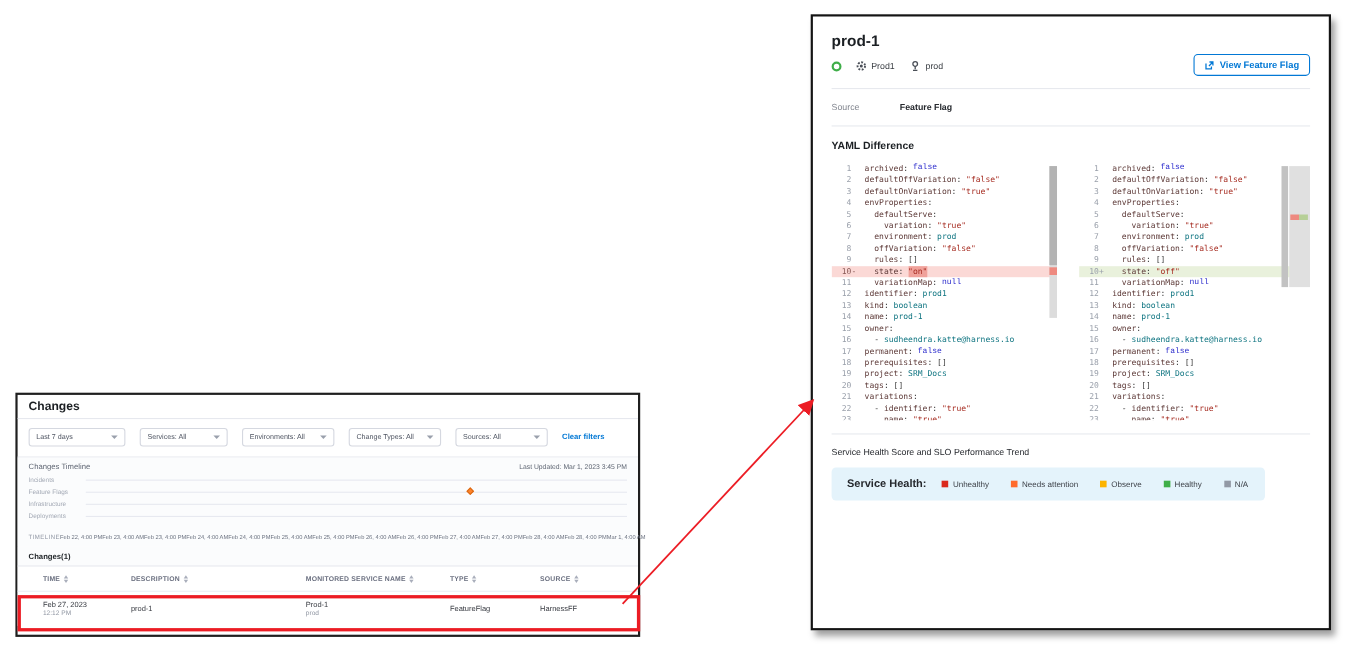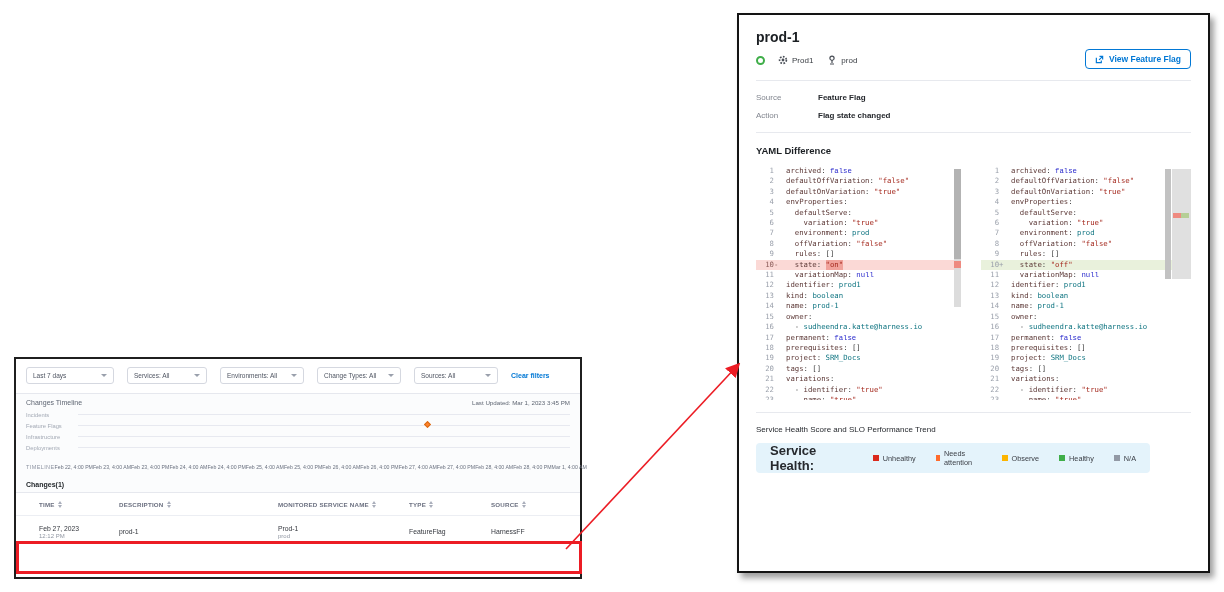--- a/index.html
+++ b/index.html
@@ -108,39 +108,42 @@
   .ruler-left .thumb { position:absolute; top:0; left:0; width:7px; height:90px; background:#b3b3b3; }
   .ruler-left .mark-red { position:absolute; top:92px; left:0; width:7px; height:7px; background:#ee8a80; }
   .sb-right { position:absolute; right:20px; top:3px; width:6px; height:110px; background:#c2c2c2; }
   .ruler-right { position:absolute; right:0; top:3px; width:19px; height:110px; background:#e0e0e0; }
   .ruler-right .mark-red { position:absolute; top:44px; left:1px; width:8px; height:5px; background:#ee8a80; }
   .ruler-right .mark-green { position:absolute; top:44px; left:9px; width:8px; height:5px; background:#b6cf96; }
 
   .dh-sub { font-size:8px; color:#26292e; margin-top:12px; }
   .health-bar { margin-top:9px; background:#e4f3fb; border-radius:4px; height:30px;
                 display:flex; align-items:center; padding:0 14px; gap:14px; width:394px; }
-  .health-bar .hb-title { font-size:13px; font-weight:bold; color:#26292e; }
+  .health-bar .hb-title { font-size:10px; font-weight:bold; color:#26292e; }
   .legend-item { display:flex; align-items:center; gap:4px; }
   .legend-item .sw { width:6px; height:6px; }
   .legend-item span.lbl { font-size:7.3px; color:#3a3e45; }
 </style>
 </head>
 <body>
 
 <svg id="arrow-svg">
   <defs>
     <marker id="ah" markerWidth="9" markerHeight="9" refX="7" refY="4.5" orient="auto">
       <path d="M0,0 L9,4.5 L0,9 z" fill="#ec1c24"></path>
     </marker>
   </defs>
   <line x1="566" y1="549" x2="738" y2="365" stroke="#ec1c24" stroke-width="1.6" marker-end="url(#ah)"></line>
 </svg>
 <div id="highlight-box"></div>
 
 <div id="changes-panel">
+  <div class="cp-header">
+    <h1>Changes</h1>
+  </div>
 
   <div class="cp-filters">
 
   <div class="filter-select">
         <span>Last 7 days</span>
         <span class="chev"></span>
       </div>
       <div class="filter-select">
         <span>Services: All</span>
         <span class="chev"></span>
@@ -291,24 +294,20 @@
       </svg>
       <span>View Feature Flag</span>
     </button>
   </div>
 
   <div class="divider"></div>
 
   <div class="detail-row">
     <span class="detail-label">Source</span>
     <span class="detail-value">Feature Flag</span>
-  </div>
-  <div class="detail-row">
-    <span class="detail-label">Action</span>
-    <span class="detail-value">Flag state changed</span>
   </div>
 
   <div class="divider"></div>
 
   <div class="section-h">YAML Difference</div>
   <div class="code-wrap">
     <div class="editor" id="editor-left">
       <div class="code-lines">
           <div class="code-line"><span class="ln">1</span><span class="lsign"></span><span class="lgap"></span><span class="tk-k">archived</span><span class="tk-p">: </span><span class="tk-b">false</span></div>
           <div class="code-line"><span class="ln">2</span><span class="lsign"></span><span class="lgap"></span><span class="tk-k">defaultOffVariation</span><span class="tk-p">: </span><span class="tk-s">"false"</span></div>

